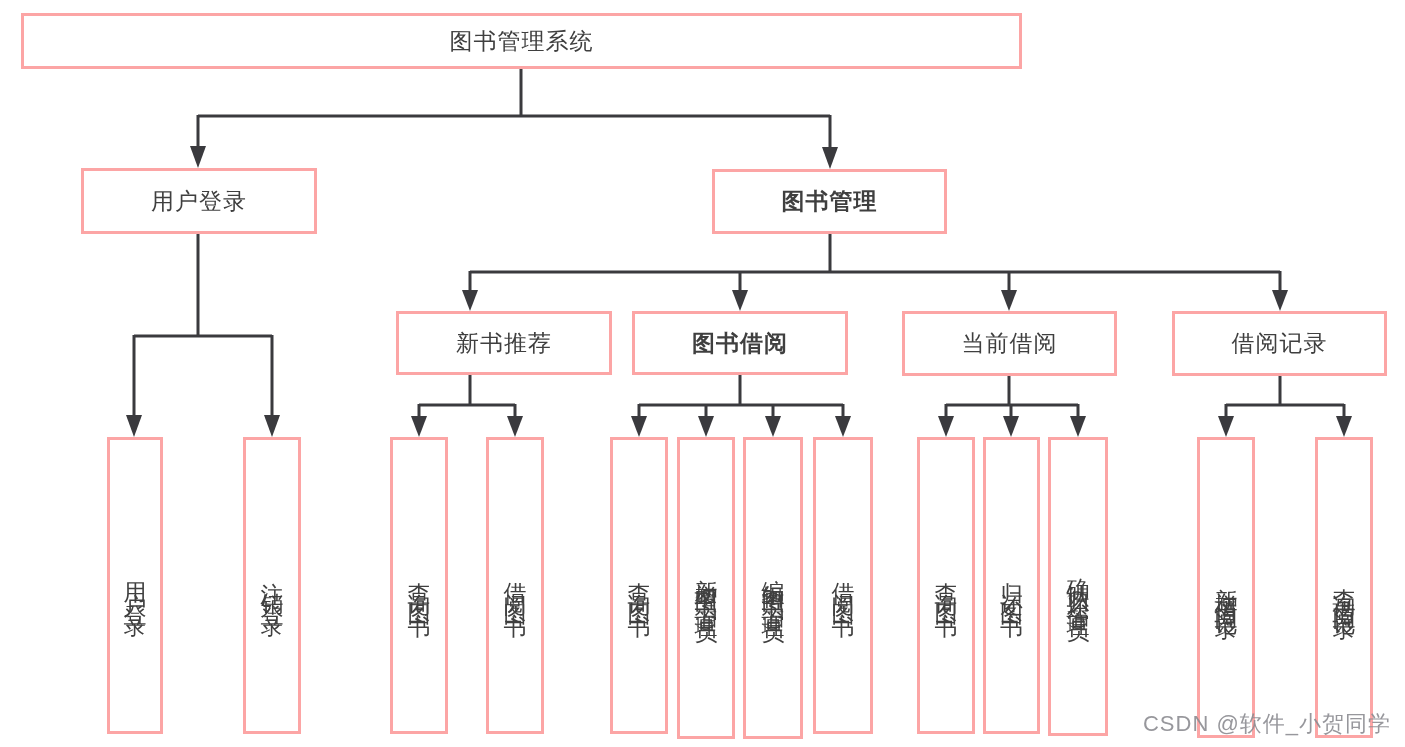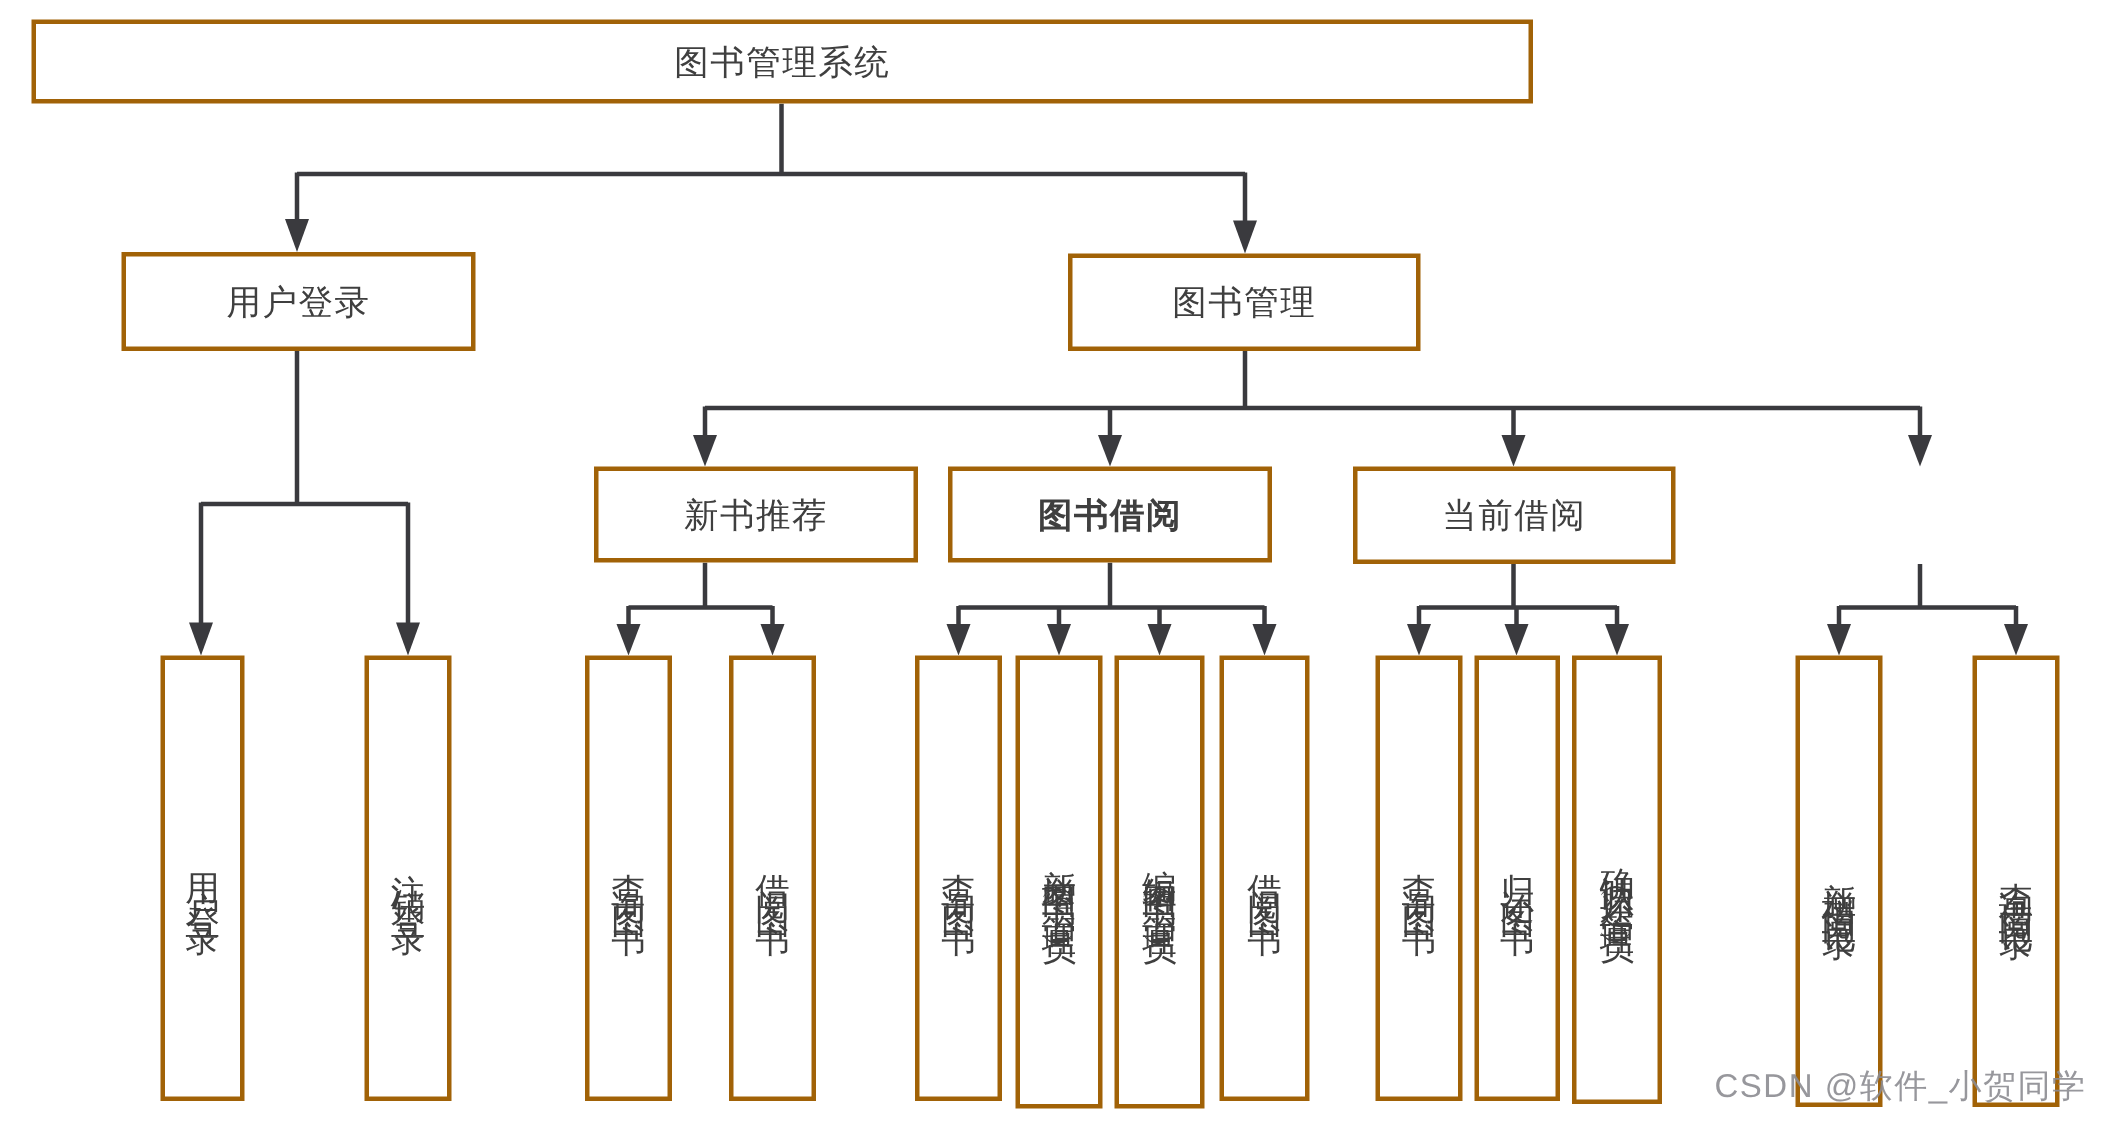--- a/index.html
+++ b/index.html
@@ -7,21 +7,21 @@
     position:relative;
     width:1405px;height:747px;
     background:#ffffff;
     font-family:"Liberation Sans","DejaVu Sans",sans-serif;
     overflow:hidden;
   }
   .connectors{position:absolute;left:0;top:0;width:1405px;height:747px;}
   .box{
     position:absolute;
     box-sizing:border-box;
-    border:3px solid #a16207;
+    border:3px solid #fca5a5;
     background:#ffffff;
     display:flex;
     align-items:center;
     justify-content:center;
     color:#3f3f3f;
   }
   .hlabel{
     font-size:23px;
     letter-spacing:1px;
     color:#3f3f3f;
@@ -96,32 +96,35 @@
     </g>
   </svg>
 
   <div class="box" style="left:21px;top:13px;width:1001px;height:56px;">
     <span class="hlabel">图书管理系统</span>
   </div>
 
   <div class="box" style="left:81px;top:168px;width:236px;height:66px;">
     <span class="hlabel">用户登录</span>
   </div>
-  <div class="box" style="left:712px;top:169px;width:235px;height:65px;">
+  <div class="box" style="left:712px;top:169px;width:235px;height:65px;font-weight:bold;">
     <span class="hlabel">图书管理</span>
   </div>
 
   <div class="box" style="left:362px;top:311px;width:216px;height:64px;margin-left:34px;">
     <span class="hlabel">新书推荐</span>
   </div>
   <div class="box" style="left:632px;top:311px;width:216px;height:64px;font-weight:bold;">
     <span class="hlabel">图书借阅</span>
   </div>
   <div class="box" style="left:902px;top:311px;width:215px;height:65px;">
     <span class="hlabel">当前借阅</span>
+  </div>
+  <div class="box" style="left:1172px;top:311px;width:215px;height:65px;">
+    <span class="hlabel">借阅记录</span>
   </div>
 
   <div class="box" style="left:107px;top:437px;width:56px;height:297px;">
     <span class="vlabel">用户登录</span>
   </div>
   <div class="box" style="left:243px;top:437px;width:58px;height:297px;">
     <span class="vlabel">注销登录</span>
   </div>
 
   <div class="box" style="left:390px;top:437px;width:58px;height:297px;">

